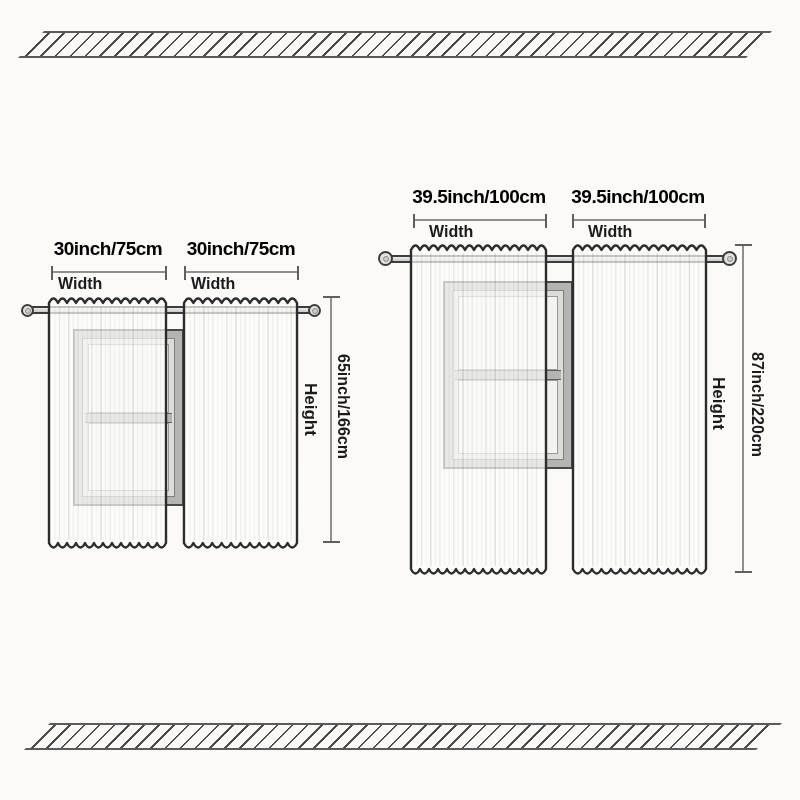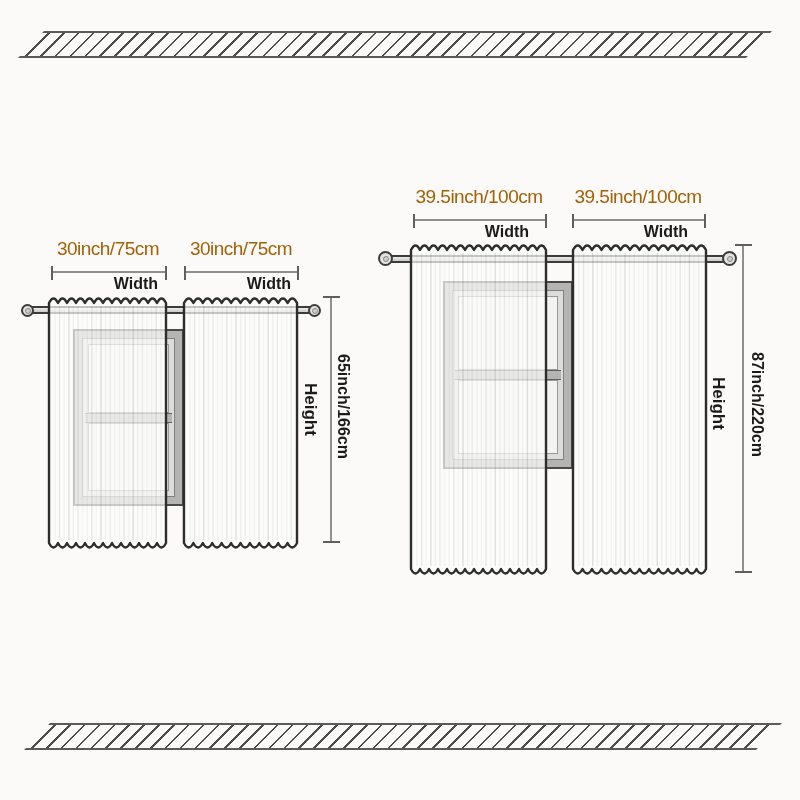--- a/index.html
+++ b/index.html
@@ -32,23 +32,23 @@
 
   
   .dim-h{position:absolute;height:0;border-top:2px solid #8f8f8f;z-index:4;}
   .dim-h::before,.dim-h::after{content:'';position:absolute;top:-7px;width:2px;height:14px;background:#5f5f5f;}
   .dim-h::before{left:-1px;}.dim-h::after{right:-1px;}
   .dim-v{position:absolute;width:0;border-left:2px solid #8f8f8f;z-index:4;}
   .dim-v::before,.dim-v::after{content:'';position:absolute;left:-9px;width:17px;height:2px;background:#5f5f5f;}
   .dim-v::before{top:-1px;}.dim-v::after{bottom:-1px;}
 
   
-  .wvalue{position:absolute;font-weight:normal;font-size:19px;letter-spacing:-0.5px;color:#a16207;
+  .wvalue{position:absolute;font-weight:bold;font-size:19px;letter-spacing:-0.5px;color:#000000;
           text-align:center;white-space:nowrap;z-index:5;}
-  .wcap{position:absolute;font-weight:bold;font-size:16px;color:#1b1b1b;text-align:right;z-index:5;}
+  .wcap{position:absolute;font-weight:bold;font-size:16px;color:#1b1b1b;text-align:left;z-index:5;}
   .vvalue{position:absolute;writing-mode:vertical-rl;font-weight:bold;font-size:16px;line-height:1.1;
           color:#1b1b1b;white-space:nowrap;z-index:5;}
   .vcap{position:absolute;writing-mode:vertical-rl;font-weight:bold;font-size:17px;line-height:1.1;
           color:#1b1b1b;white-space:nowrap;z-index:5;}
 </style>
 </head>
 <body>
 
 <div class="stage">
 

